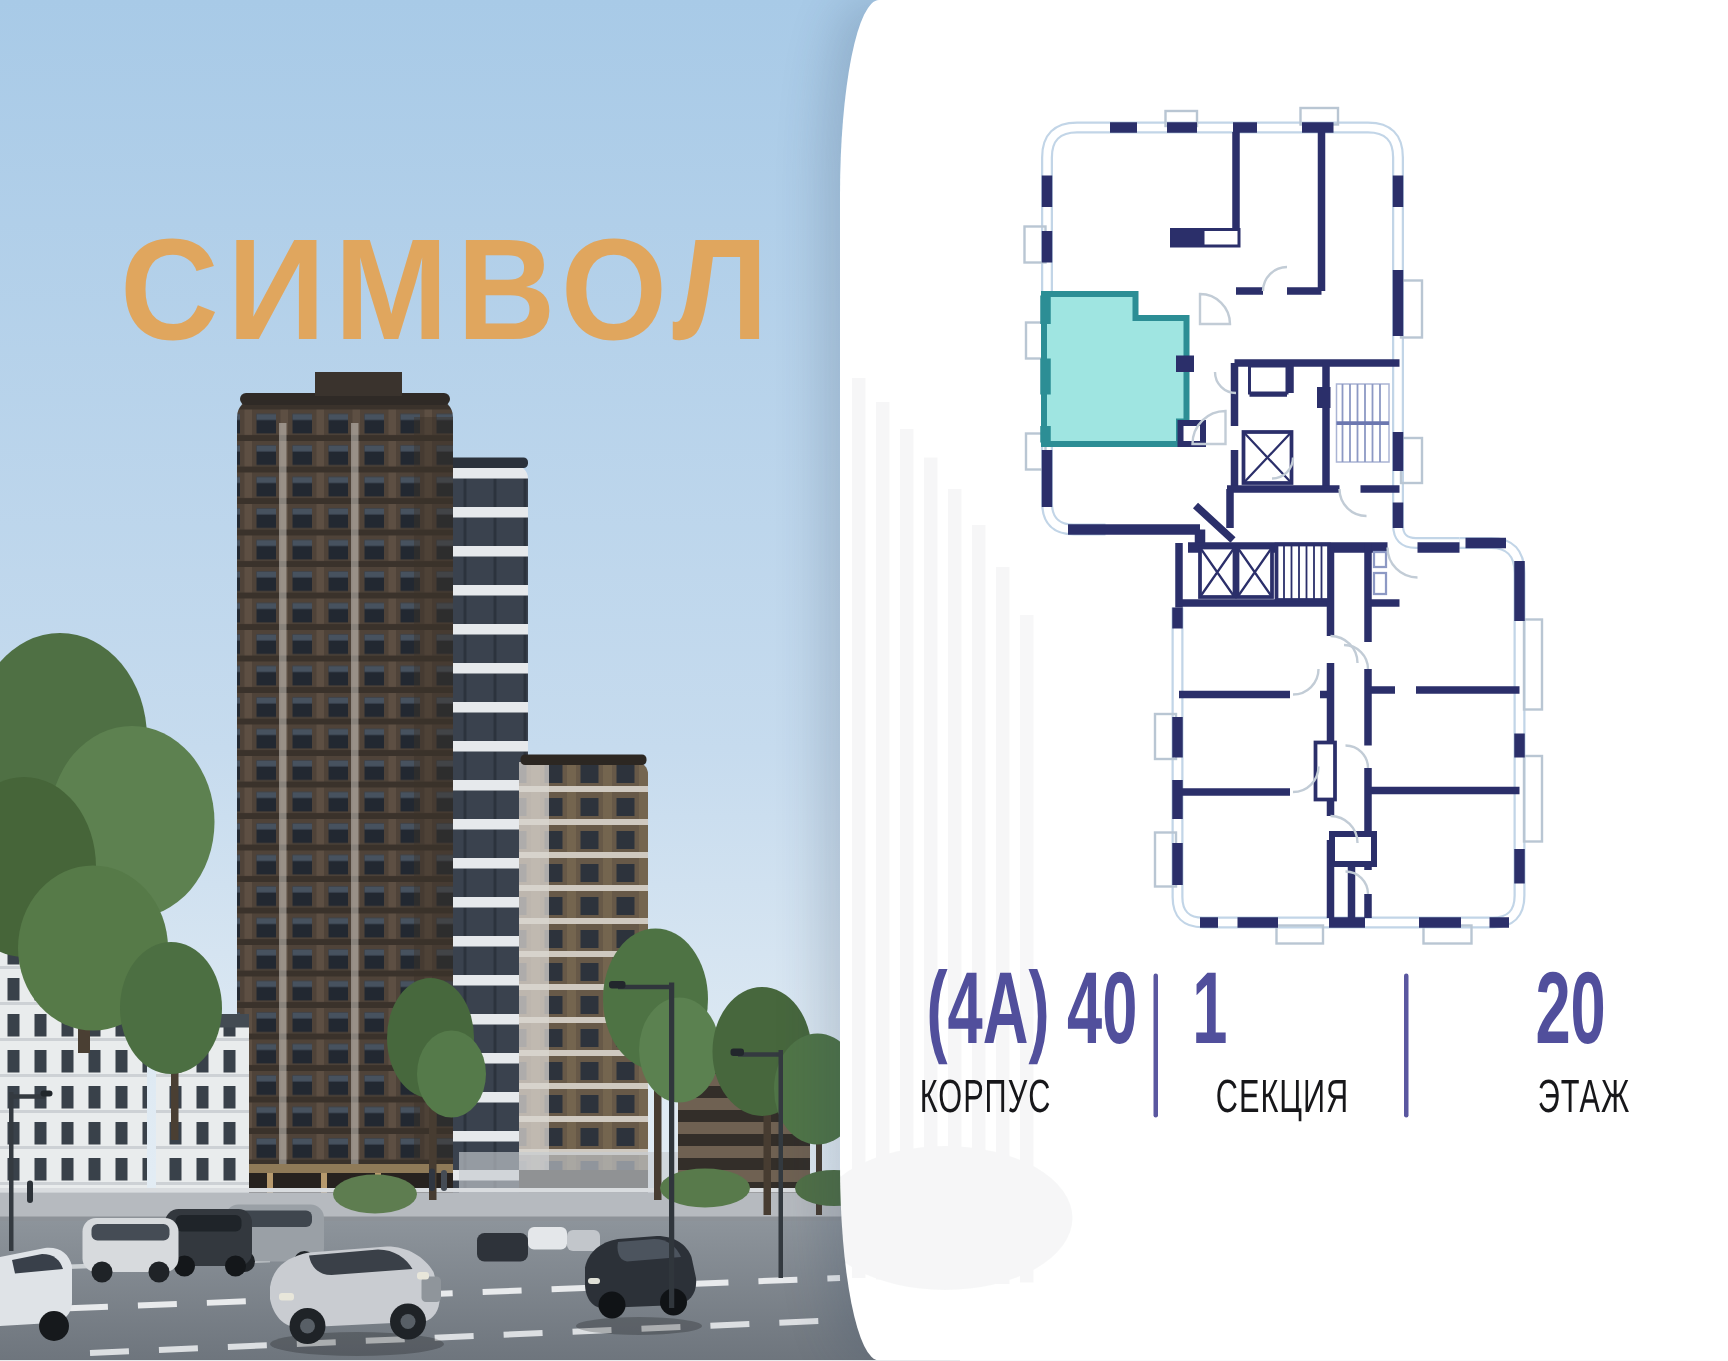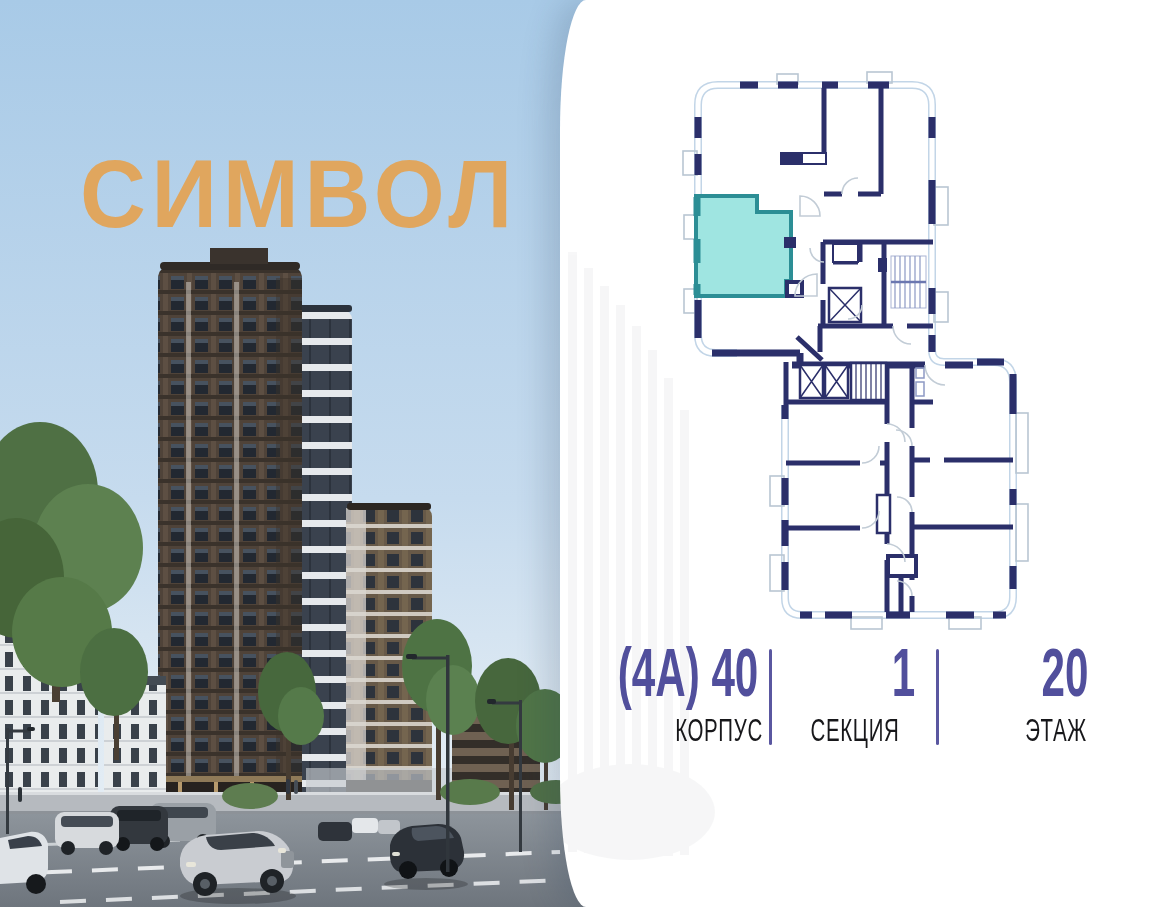--- a/index.html
+++ b/index.html
@@ -5,21 +5,21 @@
   html,body{margin:0;padding:0;background:#ffffff;font-family:"Liberation Sans",sans-serif;}
   .stage{position:relative;width:1152px;height:907px;overflow:hidden;background:#fff;}
   .scene{position:absolute;left:0;top:0;width:1152px;height:907px;display:block;}
   .panel{position:absolute;left:560px;top:0;right:0;bottom:0;background:#ffffff;
          border-top-left-radius:26px 130px;border-bottom-left-radius:26px 130px;
          box-shadow:-14px 0 30px rgba(40,60,90,.18);}
   .wm{position:absolute;left:0;top:0;pointer-events:none;}
   .logo{position:absolute;left:80px;top:146px;font-size:96px;font-weight:700;color:#e0a65e;
         letter-spacing:6px;line-height:1;white-space:nowrap;transform:scaleX(.95);transform-origin:left top;}
   .plan{position:absolute;left:0;top:0;width:1152px;height:907px;display:block;}
-  .info-cell{position:absolute;text-align:right;transform:translateX(-50%);}
+  .info-cell{position:absolute;text-align:left;transform:translateX(-50%);}
   .iv{display:inline-block;transform:scaleX(.62);transform-origin:50% 50%;font-weight:700;
       font-size:68px;color:#514f9c;line-height:.95;white-space:nowrap;}
   .il{display:block;transform:scaleX(.66);transform-origin:50% 50%;font-size:31px;font-weight:400;
       color:#17171a;letter-spacing:1px;margin-top:8px;white-space:nowrap;}
   .divider{position:absolute;width:3px;height:96px;background:#5a57a0;border-radius:2px;}
 </style>
 </head>
 <body>
 
 <div class="stage">

